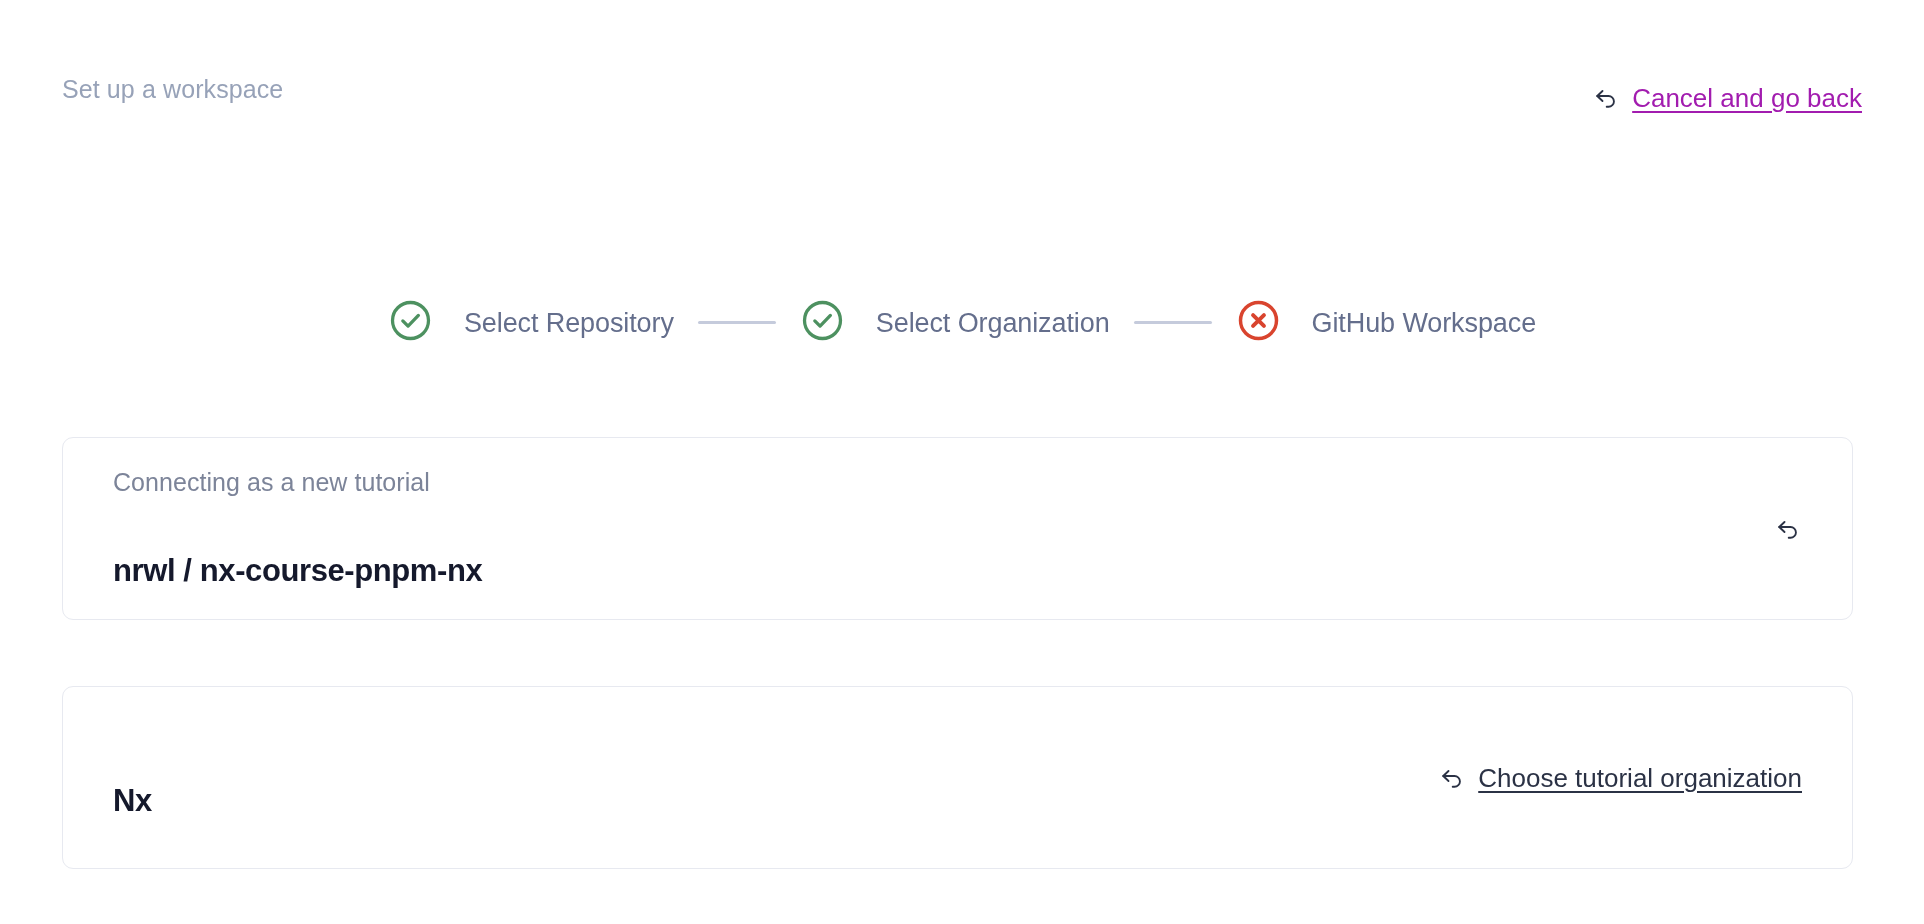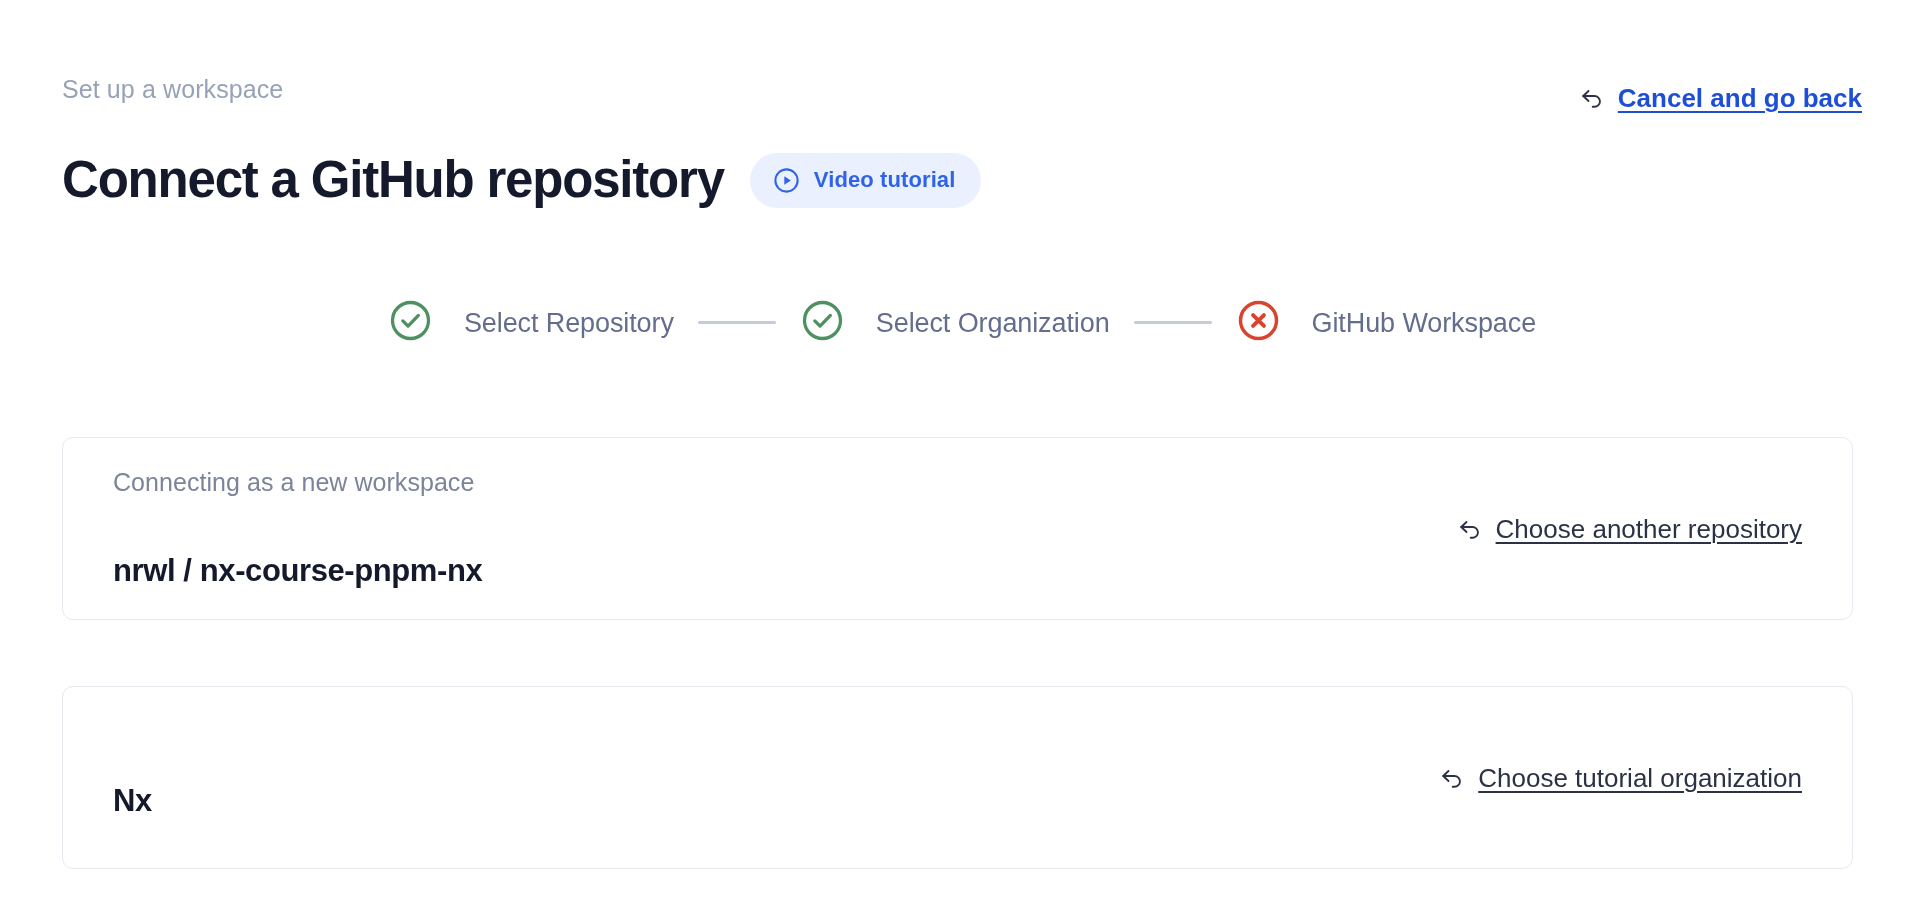--- a/index.html
+++ b/index.html
@@ -82,26 +82,25 @@
     top: 82px;
     display: inline-flex;
     align-items: center;
     gap: 12px;
     cursor: pointer;
     text-decoration: none;
   }
   .cancel-link .label {
     font-size: 26px;
     line-height: 32px;
-    color: #1d4ed8;
+    color: #a21caf;
     text-decoration: underline;
     text-underline-offset: 4px;
     text-decoration-thickness: 1.5px;
     white-space: nowrap;
-    font-weight: bold;
   }
   .cancel-link svg { display: block; flex: none; }
 
   
   .stepper {
     position: absolute;
     top: 298px;
     left: 0;
     right: 0;
     display: flex;
@@ -187,33 +186,20 @@
   .card-action svg { display: block; flex: none; }
 </style>
 </head>
 <body>
 
 <div class="page">
 
   <div class="header">
     <div class="eyebrow">Set up a workspace</div>
 
-    <div class="title-row">
-      <h1 class="page-title">Connect a GitHub repository</h1>
-
-      <a class="video-pill">
-        <span>
-          <svg width="29" height="29" viewBox="0 0 24 24" fill="none">
-            <circle cx="12" cy="12" r="9.2" stroke="#2f63e8" stroke-width="1.7"></circle>
-            <path d="M10.2 8.5 L15.6 12 L10.2 15.5 Z" fill="#2f63e8"></path>
-          </svg>
-        </span>
-        <span class="label">Video tutorial</span>
-      </a>
-    </div>
   </div>
 
   <a class="cancel-link">
     <span>
       <svg width="28" height="28" viewBox="0 0 24 24" fill="none" stroke="#2b3245" stroke-width="1.6" stroke-linecap="round" stroke-linejoin="round">
         <path d="M9 6 L4.5 10.3 L9 14.6"></path>
         <path d="M4.5 10.3 H14.2 a4.6 4.6 0 0 1 0 9.2 H12.6"></path>
       </svg>
     </span>
     <span class="label">Cancel and go back</span>
@@ -252,31 +238,30 @@
           <path d="M9.1 9.1 L14.9 14.9 M14.9 9.1 L9.1 14.9" stroke="#d9442e" stroke-width="2.1" stroke-linecap="round"></path>
         </svg>
       </span>
       <span class="step-label">GitHub Workspace</span>
     </div>
 
   </div>
 
   <div class="card" id="card-repository">
     <div class="card-body">
-      <div class="card-label">Connecting as a new workspace</div>
+      <div class="card-label">Connecting as a new tutorial</div>
       <div class="card-value"><span class="owner">nrwl / </span><span>nx-course-pnpm-nx</span></div>
     </div>
     <a class="card-action">
       <span>
         <svg width="28" height="28" viewBox="0 0 24 24" fill="none" stroke="#2b3245" stroke-width="1.6" stroke-linecap="round" stroke-linejoin="round">
           <path d="M9 6 L4.5 10.3 L9 14.6"></path>
           <path d="M4.5 10.3 H14.2 a4.6 4.6 0 0 1 0 9.2 H12.6"></path>
         </svg>
       </span>
-      <span class="label">Choose another repository</span>
     </a>
   </div>
 
   <div class="card" id="card-organization">
     <div class="card-body">
       <div class="card-value">Nx</div>
     </div>
     <a class="card-action">
       <span>
         <svg width="28" height="28" viewBox="0 0 24 24" fill="none" stroke="#2b3245" stroke-width="1.6" stroke-linecap="round" stroke-linejoin="round">

